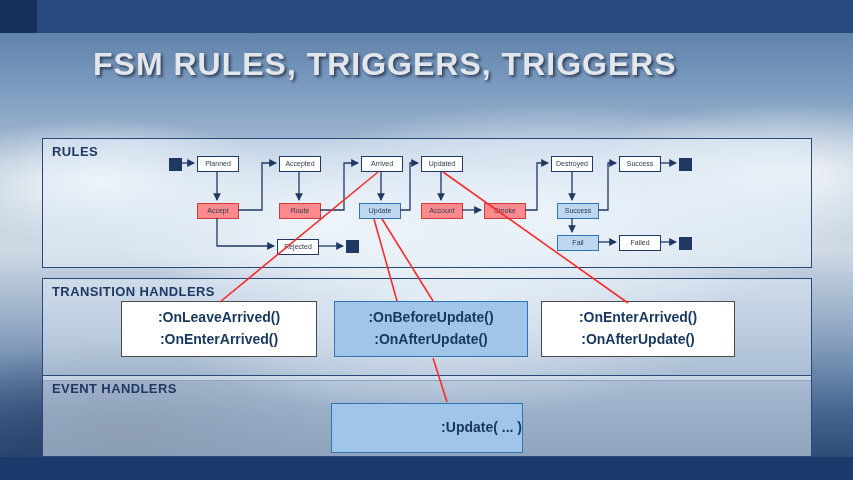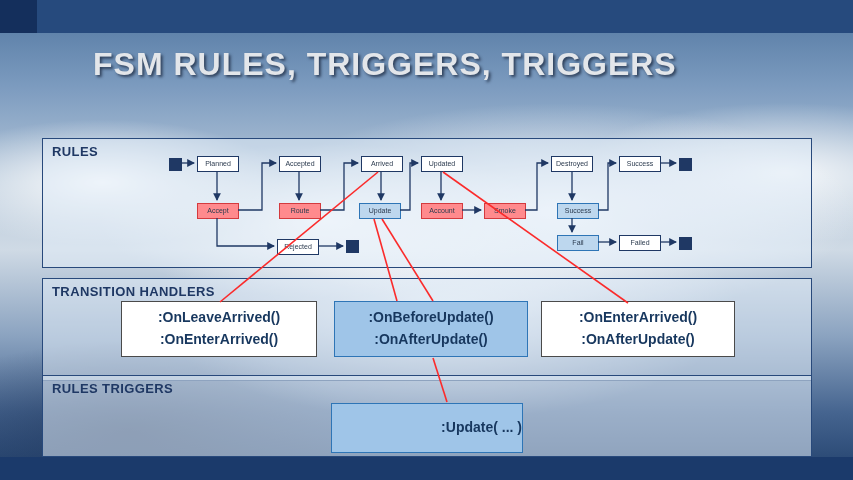--- a/index.html
+++ b/index.html
@@ -85,21 +85,21 @@
       <div>:OnBeforeUpdate()</div>
       <div>:OnAfterUpdate()</div>
     </div>
     <div class="hbox" style="left:498px;top:22px;width:194px">
       <div>:OnEnterArrived()</div>
       <div>:OnAfterUpdate()</div>
     </div>
   </section>
 
   <section class="panel triggers-panel">
-    <div class="panel-header">RULES TRIGGERS</div>
+    <div class="panel-header">EVENT HANDLERS</div>
 
     <div class="hbox blue tbox" style="left:288px;top:27px;width:192px">
       <div>:Update( ... )</div>
     </div>
   </section>
 
   <svg class="connectors" viewBox="0 0 853 480">
     <defs>
       <marker id="arr" viewBox="0 0 8 8" refX="7" refY="4" markerWidth="6" markerHeight="6" orient="auto-start-reverse">
         <path d="M0,0 L8,4 L0,8 z" fill="#1f3864"></path>

